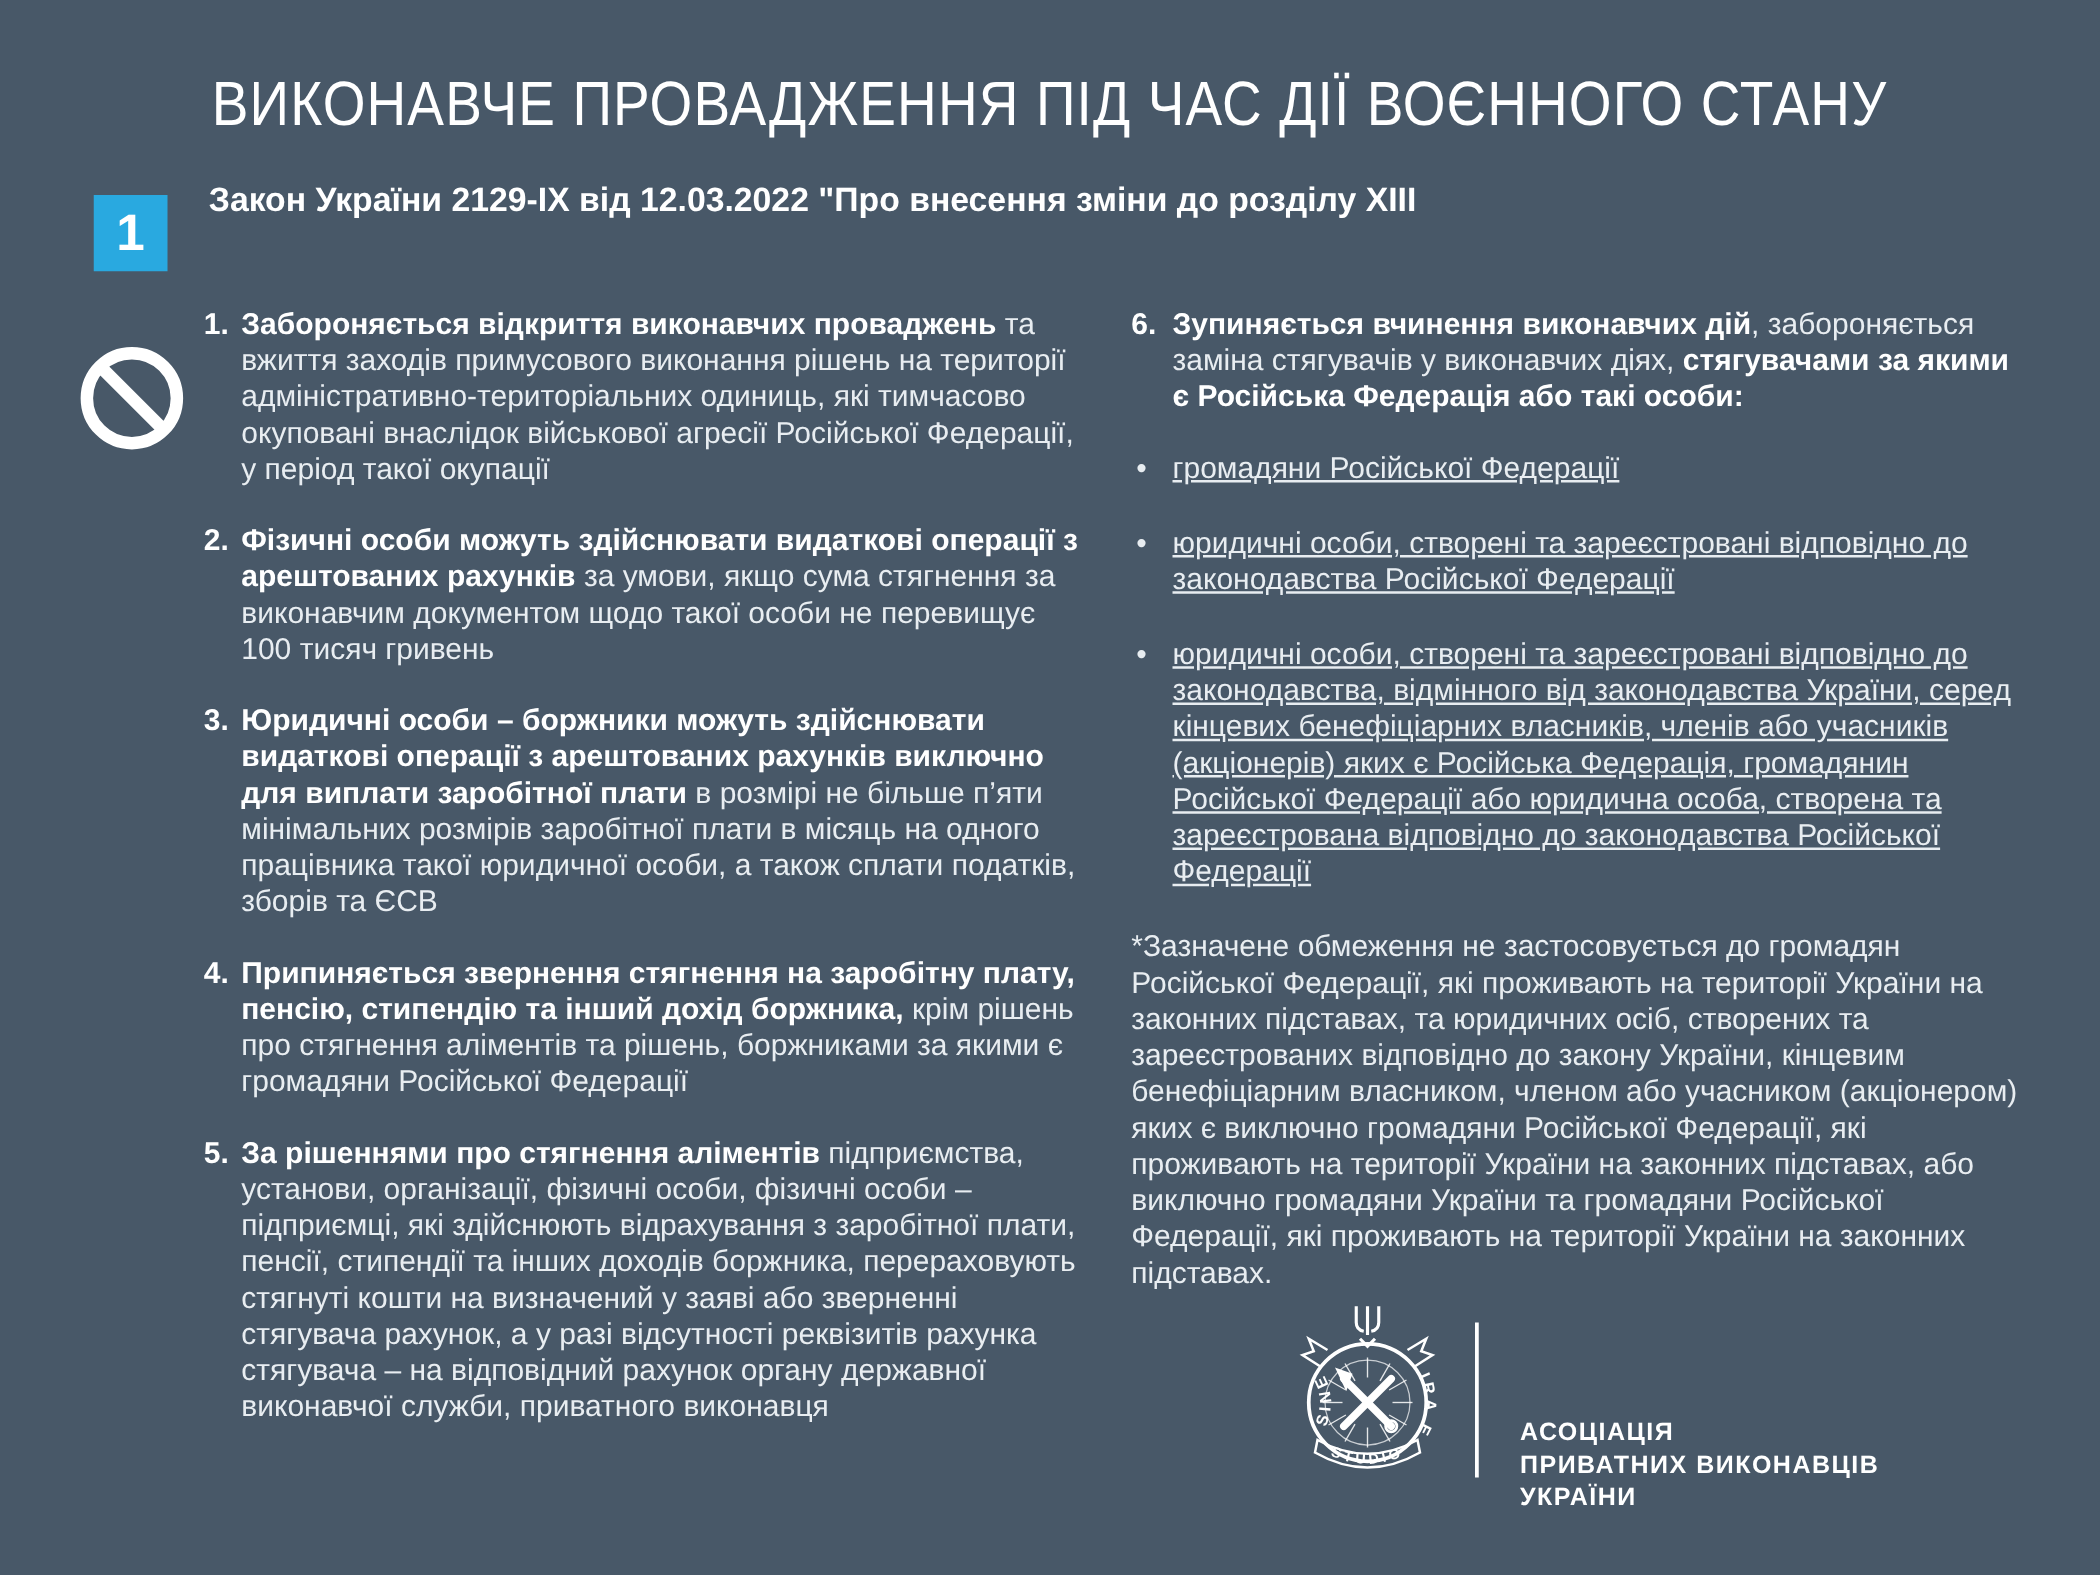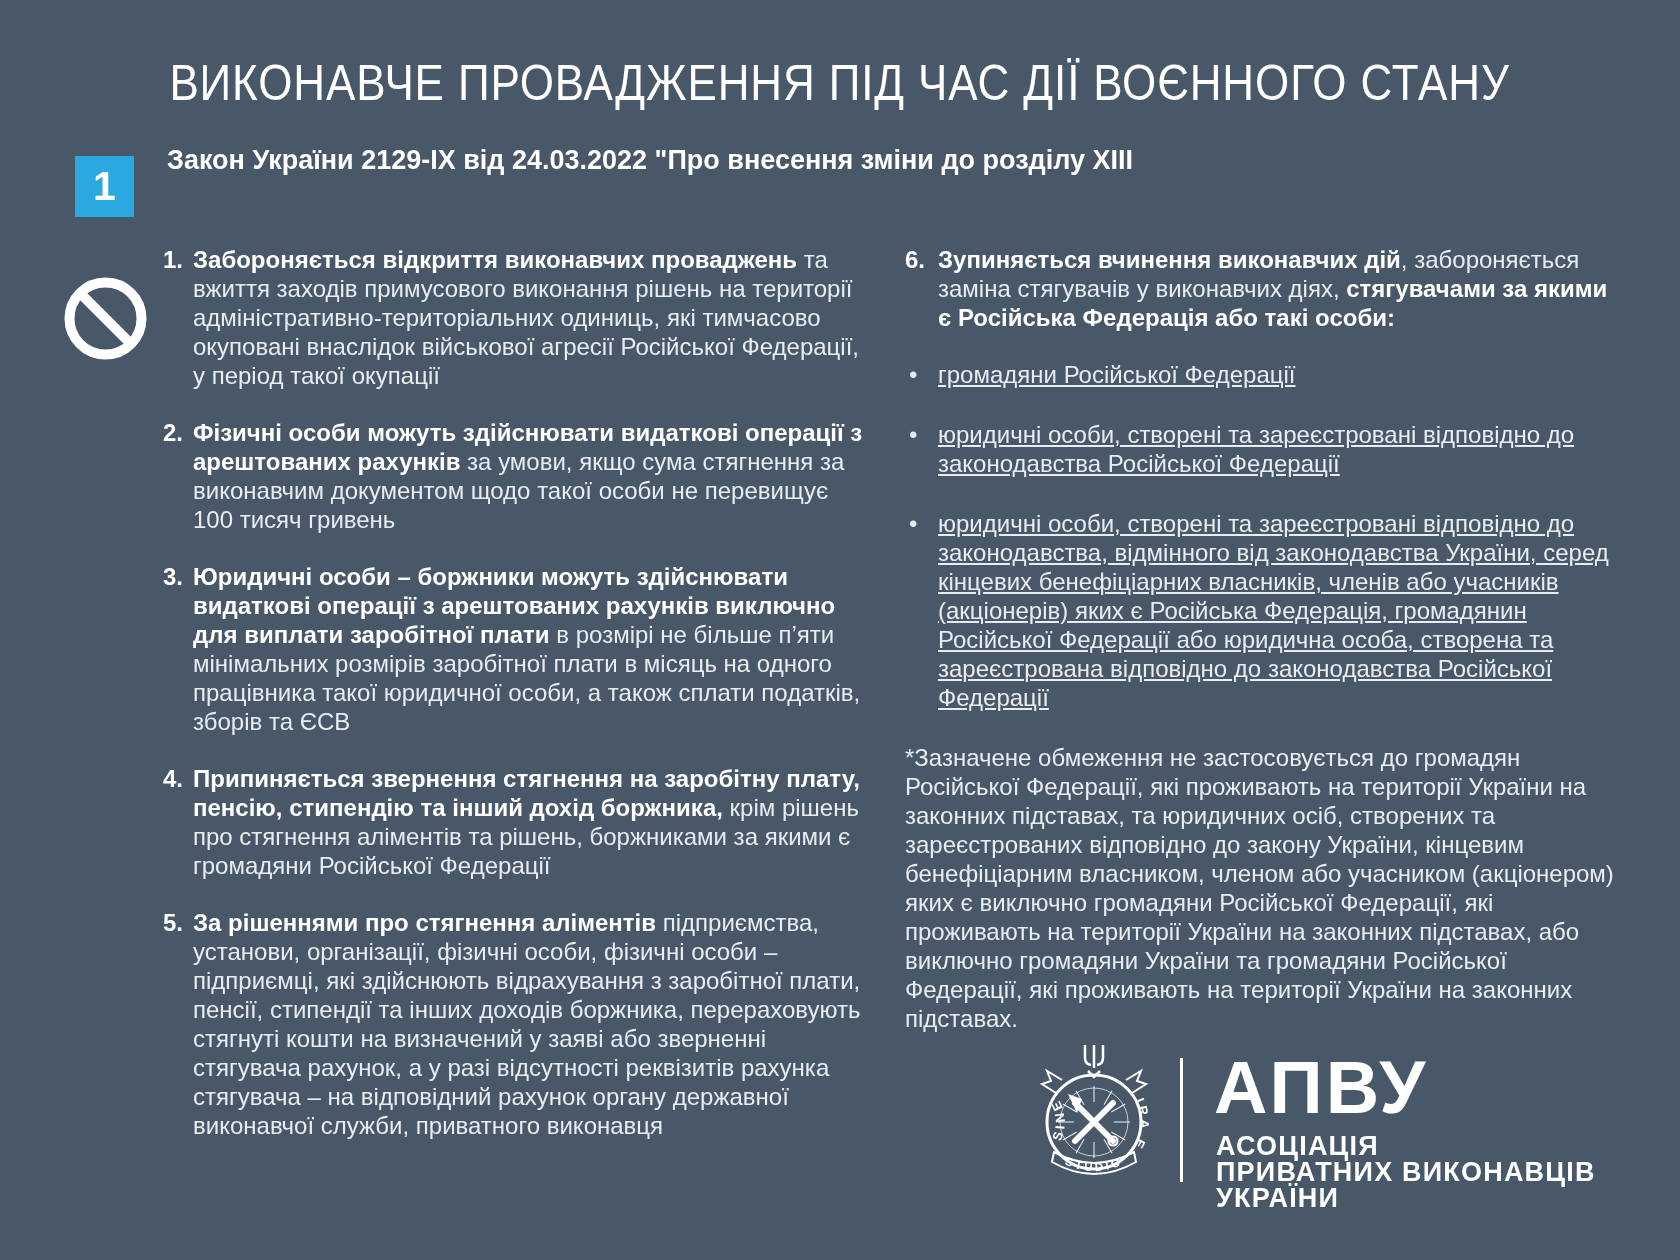--- a/index.html
+++ b/index.html
@@ -27,38 +27,38 @@
   .item .txt{flex:1;}
   .txt b,.law b{color:#fff;font-weight:bold;}
   .bullet{display:flex;margin-bottom:31px;}
   .bullet .mark{flex:0 0 29px;padding-left:4px;}
   .bullet .txt{flex:1;text-decoration:underline;}
   .footnote{margin-top:17px;}
   .emblem{position:absolute;left:1028px;top:1040px;}
   .divider{position:absolute;left:1180px;top:1058px;width:3px;height:124px;background:#fff;}
   .apvu{position:absolute;left:1214px;top:1054px;font-size:74px;line-height:68px;
     font-weight:bold;color:#fff;letter-spacing:3px;}
-  .org{position:absolute;left:1216px;top:1133px;font-size:27px;font-weight:bold;
+  .org{position:absolute;left:1216px;top:1133px;font-size:20px;font-weight:bold;
     color:#fff;letter-spacing:1.2px;line-height:26px;}
 </style>
 </head>
 <body>
 
 <div class="page" style="background: rgb(72, 88, 104); color: rgb(232, 237, 241);">
 
   <div class="title">
     <span class="title-inner">ВИКОНАВЧЕ ПРОВАДЖЕННЯ ПІД ЧАС ДІЇ ВОЄННОГО СТАНУ</span>
   </div>
 
   <div class="badge" style="background: rgb(41, 169, 224);">
     <span>1</span>
   </div>
 
   <div class="law">
-    <div>Закон України 2129-IX від 24.03.2022 "Про внесення зміни до розділу XIII</div>
+    <div>Закон України 2129-IX від 12.03.2022 "Про внесення зміни до розділу XIII</div>
   </div>
 
   <svg class="no-sign" width="85" height="85" viewBox="0 0 85 85">
     <circle cx="42.5" cy="42.5" r="36" fill="none" stroke="#fff" stroke-width="10"></circle>
     <line x1="18" y1="18" x2="67" y2="67" stroke="#fff" stroke-width="10"></line>
   </svg>
 
   <div class="col col-left">
     <div class="item">
       <span class="num">1.</span>
@@ -144,20 +144,19 @@
       <path d="M26 112 Q66 134 106 112 L108 122 Q66 146 24 122 Z" stroke-width="2"></path>
     </g>
     <g fill="#fff" font-family="Liberation Sans, sans-serif" font-weight="bold">
       <text font-size="13" letter-spacing="4"><textPath href="#arcL" startOffset="8">SINE</textPath></text>
       <text font-size="13" letter-spacing="3"><textPath href="#arcR" startOffset="6">IRA ET</textPath></text>
       <text font-size="11.5" letter-spacing="3"><textPath href="#arcB" startOffset="7">STUDIO</textPath></text>
     </g>
   </svg>
 
   <div class="divider"></div>
-  <div class="apvu">АПВУ</div>
   <div class="org">
     <div>АСОЦІАЦІЯ</div>
     <div>ПРИВАТНИХ ВИКОНАВЦІВ</div>
     <div>УКРАЇНИ</div>
   </div>
 
 </div>
 
 </body></html>

